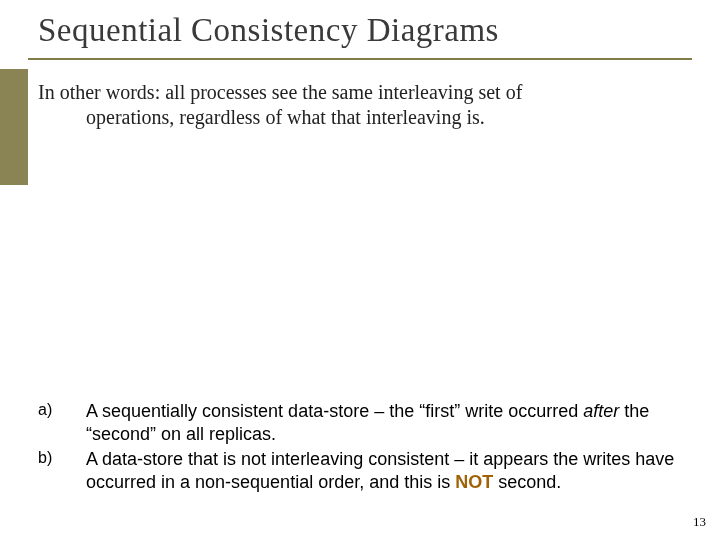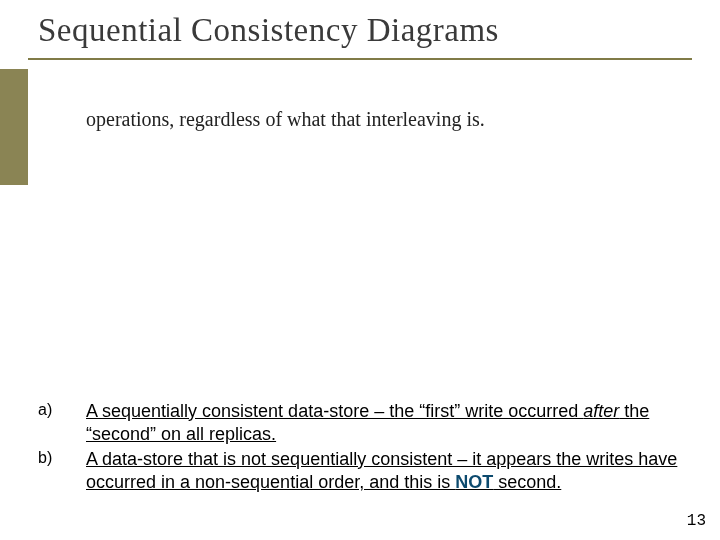--- a/index.html
+++ b/index.html
@@ -41,21 +41,20 @@
     top: 80px;
     left: 38px;
     right: 30px;
     font-size: 20px;
     color: #222;
     line-height: 1.25;
   }
   .body-top .indent {
     display: block;
     margin-left: 48px;
-    margin-top: 27px;
   }
   .list-wrap {
     position: absolute;
     bottom: 44px;
     left: 38px;
     right: 30px;
     font-size: 18px;
     font-family: Verdana, Geneva, sans-serif;
     color: #000;
     line-height: 1.28;
@@ -64,57 +63,57 @@
     display: flex;
     margin-bottom: 2px;
   }
   .list-marker {
     width: 48px;
     flex-shrink: 0;
     font-size: 16px;
   }
   .list-text {
     flex: 1;
-    text-decoration: underline;
   }
   .italic {
     font-style: italic;
   }
   .not {
-    color: #0c4a6e;
+    color: #a16207;
     font-weight: bold;
   }
   .page-num {
     position: absolute;
     bottom: 10px;
     right: 14px;
-    font-size: 16px;
-    font-family: Liberation Mono, monospace;
+    font-size: 13px;
+    font-family: Liberation Serif, serif;
     color: #000;
   }
 </style>
 </head>
 <body>
 
 <div class="slide-title">Sequential Consistency Diagrams</div>
 <div class="title-underline"></div>
 <div class="olive-block"></div>
 
 <div class="body-top">
+  <span>In other words: all processes see the same interleaving set of</span>
   <span class="indent">operations, regardless of what that interleaving is.</span>
 </div>
 
 <div class="list-wrap">
   <div class="list-row">
     <div class="list-marker">a)</div>
     <div class="list-text">
       <span>A sequentially consistent data-store – the “first” write occurred </span><span class="italic">after</span><span> the “second” on all replicas.</span>
     </div>
   </div>
   <div class="list-row">
     <div class="list-marker">b)</div>
     <div class="list-text">
-      <span>A data-store that is not sequentially consistent – it appears the writes have occurred in a non-sequential order, and this is </span><span class="not">NOT</span><span> second.</span>
+      <span>A data-store that is not interleaving consistent – it appears the writes have occurred in a non-sequential order, and this is </span><span class="not">NOT</span><span> second.</span>
     </div>
   </div>
 </div>
 
 <div class="page-num">13</div>
 
 </body></html>

